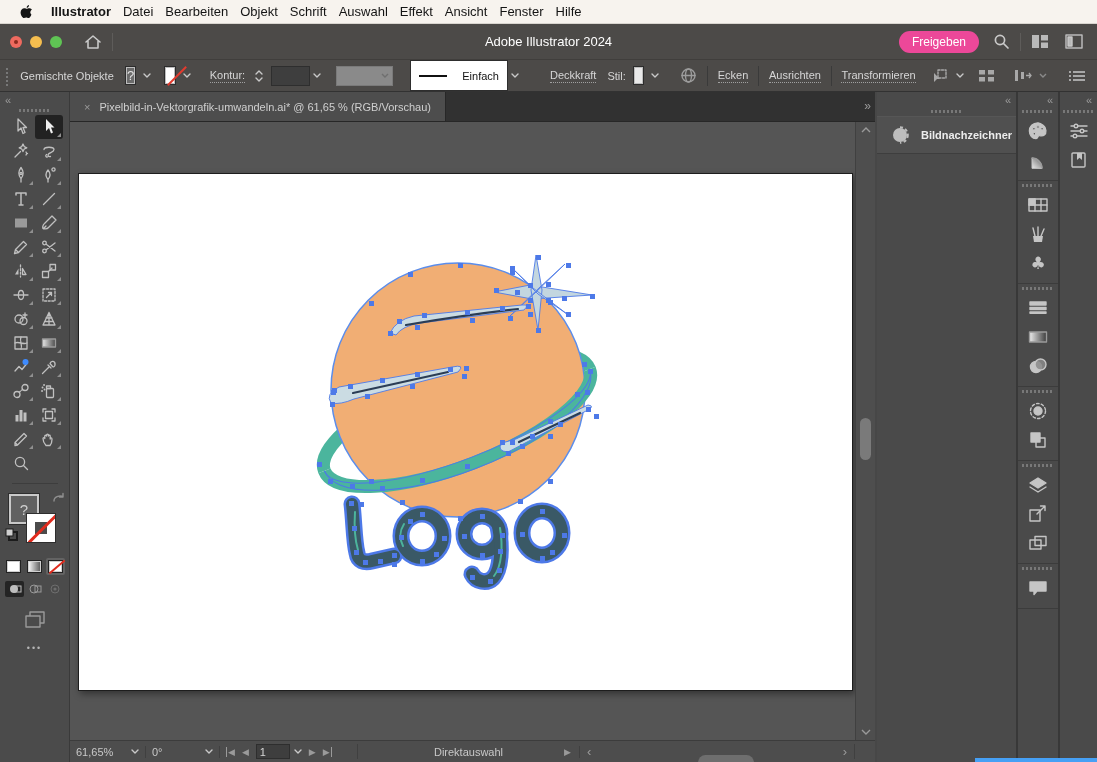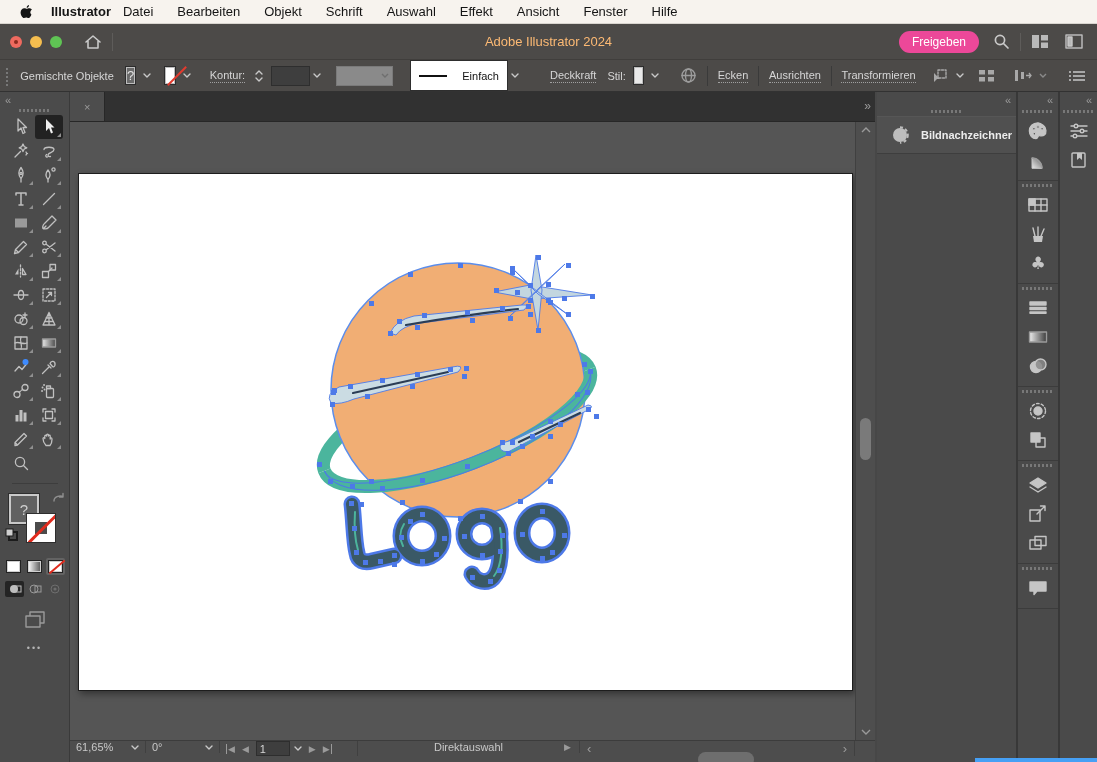--- a/index.html
+++ b/index.html
@@ -3,27 +3,27 @@
 <meta charset="utf-8">
 <style>
   *{margin:0;padding:0;box-sizing:border-box}
   html,body{width:1097px;height:762px;overflow:hidden}
   body{font-family:"Liberation Sans",sans-serif;background:#4c4a48;position:relative;font-size:11px;color:#d6d6d6}
   svg{display:block}
   
   #menubar{position:absolute;left:0;top:0;width:1097px;height:24px;background:#f7f3ee;border-bottom:1px solid #d9d5cf;display:flex;align-items:center;color:#141414;font-size:13px}
   #menubar .apple{margin:0 18px 0 19px}
   #menubar .app{font-weight:bold;margin-right:12px}
-  #menubar .mi{margin-right:24px}
+  #menubar .mi{margin-right:12px}
   
   #titlebar{position:absolute;left:0;top:24px;width:1097px;height:35px;background:#4c4a48;display:flex;align-items:center}
   .tl{width:12px;height:12px;border-radius:50%;margin-right:8px;position:relative}
   .tl.red{background:#ee6a5f}.tl.red::after{content:"";position:absolute;left:4px;top:4px;width:4px;height:4px;border-radius:50%;background:#8c2b1f}
   .tl.yel{background:#f5be4f}.tl.grn{background:#5fc454}
-  #wintitle{position:absolute;left:0;right:0;text-align:center;color:#fdba74;font-size:13px;pointer-events:none}
+  #wintitle{position:absolute;left:0;right:0;text-align:center;color:#ffffff;font-size:13px;pointer-events:none}
   .pill{background:#ec4899;color:#fff;font-size:12px;height:22px;border-radius:11px;padding:0 13px;display:flex;align-items:center;border:none}
   .vdiv{width:1px;height:18px;background:#5e5c5a;margin:0 10px}
   
   #controlbar{position:absolute;left:0;top:59px;width:1097px;height:33px;background:#4c4a48;border-top:1px solid #403e3c;border-bottom:1px solid #323232;display:flex;align-items:center;padding:0 6px;gap:7px;white-space:nowrap}
   .dot-u{border-bottom:1px dotted #a0a0a0;padding-bottom:1px}
   .swatchbox{width:19px;height:19px;border:1px solid #2c2c2c;display:flex;align-items:center;justify-content:center;position:relative;background:#6b6b6b;box-shadow:inset 0 0 0 1px #bdbdbd}
   .none-sw{background:#fff}
   .none-sw::after{content:"";position:absolute;left:-1px;top:8px;width:26px;height:2px;background:#e23b2e;transform:rotate(-45deg)}
   .chev{width:14px;height:19px;display:flex;align-items:center;justify-content:center}
   .fld{height:20px;background:#3e3e3e;border:1px solid #2e2e2e;display:flex;align-items:center;padding:0 3px}
@@ -61,21 +61,21 @@
   #docarea{position:absolute;left:70px;top:0;width:805px;height:670px}
   #tabbar{position:absolute;left:0;top:0;width:805px;height:30px;background:#313131;border-bottom:1px solid #272727;display:flex;align-items:stretch}
   #doctab{background:#4d4d4d;display:flex;align-items:center;padding:0 14px;gap:9px;color:#cfcfcf;border-right:1px solid #272727}
   #tab-overflow{position:absolute;right:6px;top:7px;color:#9b9b9b;font-size:12px;letter-spacing:-2px}
   #canvas{position:absolute;left:0;top:30px;width:805px;height:618px;background:#555;overflow:hidden}
   #artboard{position:absolute;left:8px;top:51px;width:775px;height:518px;background:#fff;border:1px solid #1d1d1d;box-shadow:2px 3px 7px rgba(0,0,0,.4)}
   #artsvg{position:absolute;left:0;top:0}
   #vscroll{position:absolute;right:0;top:0;width:20px;height:618px;background:#4e4e4e;border-left:1px solid #404040}
   #vthumb{position:absolute;left:4px;top:296px;width:11px;height:42px;border-radius:6px;background:#7a7a7a}
   
-  #statusbar{position:absolute;left:0;top:648px;width:805px;height:22px;background:#4d4d4d;border-top:1px solid #3c3c3c;display:flex;align-items:flex-start;color:#c8c8c8}
+  #statusbar{position:absolute;left:0;top:648px;width:805px;height:22px;background:#4d4d4d;border-top:1px solid #3c3c3c;display:flex;align-items:center;color:#c8c8c8}
   .sb-sec{display:flex;align-items:center;border-right:1px solid #404040;padding:0 6px;gap:4px}
   .sb-arrow{color:#9a9a9a;font-size:9px}
   #sb-status{flex:1;position:relative;display:flex;align-items:center;justify-content:center;border-right:1px solid #404040}
   #hscroll{width:275px;display:flex;align-items:center;border-right:1px solid #404040}
   #htrack{flex:1;position:relative;height:100%}
   #hthumb{position:absolute;left:42%;top:3px;width:56px;height:15px;border-radius:8px;background:#6e6e6e}
   #sb-corner{width:20px;background:#4a4a4a}
   
   #rightrail{position:absolute;left:875px;top:0;width:222px;height:670px;background:#474747}
   .rr-top{height:15px;display:flex;align-items:center;justify-content:flex-end;padding-right:7px}
@@ -504,20 +504,21 @@
     </div>
     <div style="display:flex;justify-content:center;margin-top:14px;color:#b5b5b5;font-size:9px;letter-spacing:2px">
       <span>•••</span>
     </div>
   </div>
 
   <div id="docarea">
     <div id="tabbar">
       <div id="doctab">
         <span class="ghost">×</span>
+        <span>Pixelbild-in-Vektorgrafik-umwandeln.ai* @ 61,65 % (RGB/Vorschau)</span>
       </div>
       <span id="tab-overflow">»</span>
     </div>
 
     <div id="canvas">
       <div id="artboard"></div>
       <svg id="artsvg" width="805" height="618" viewBox="0 0 805 618">
 
         <g transform="rotate(-21 387 298)">
           <path d="M245 298 A142 46 0 0 1 529 298" fill="none" stroke="#4bb59d" stroke-width="13"></path>

